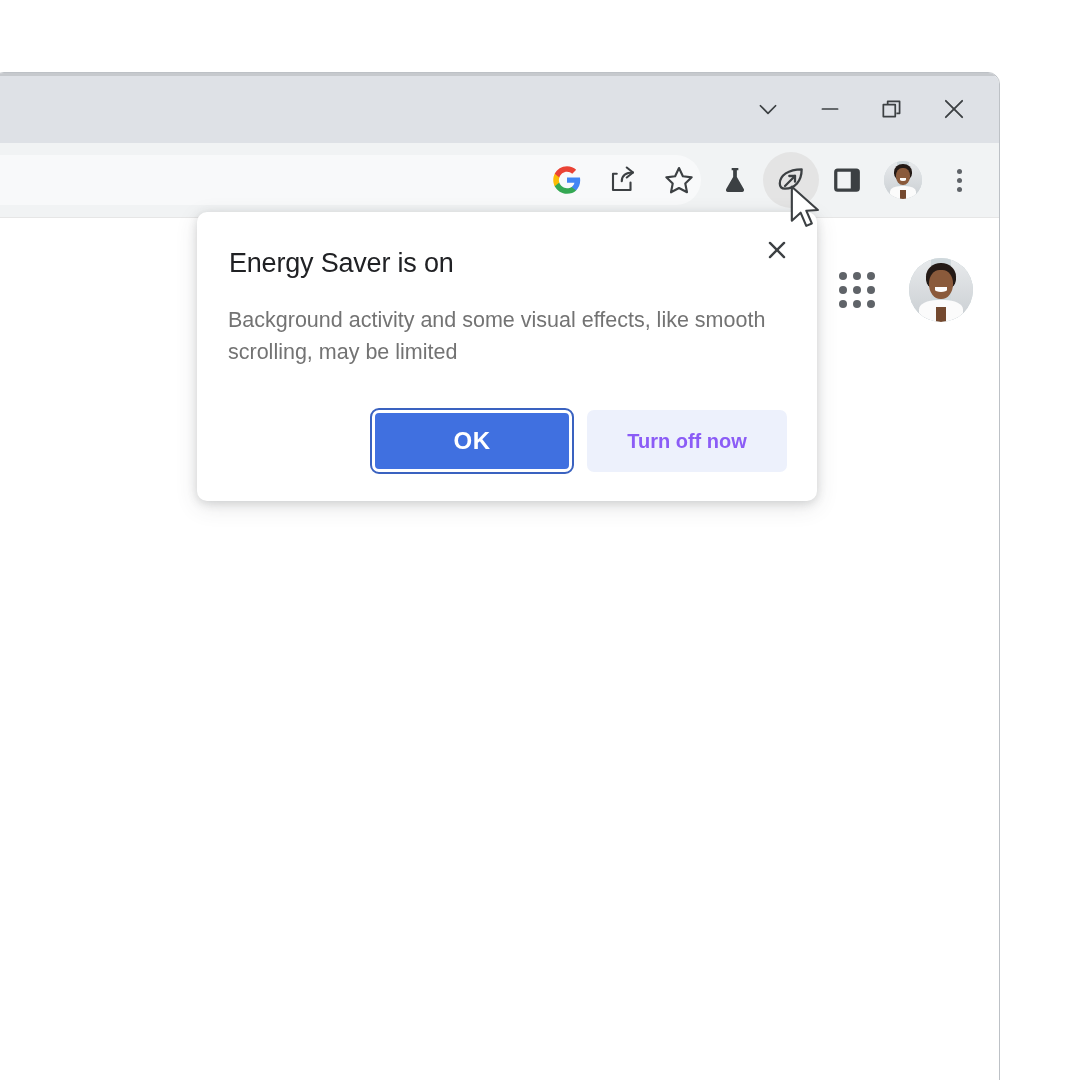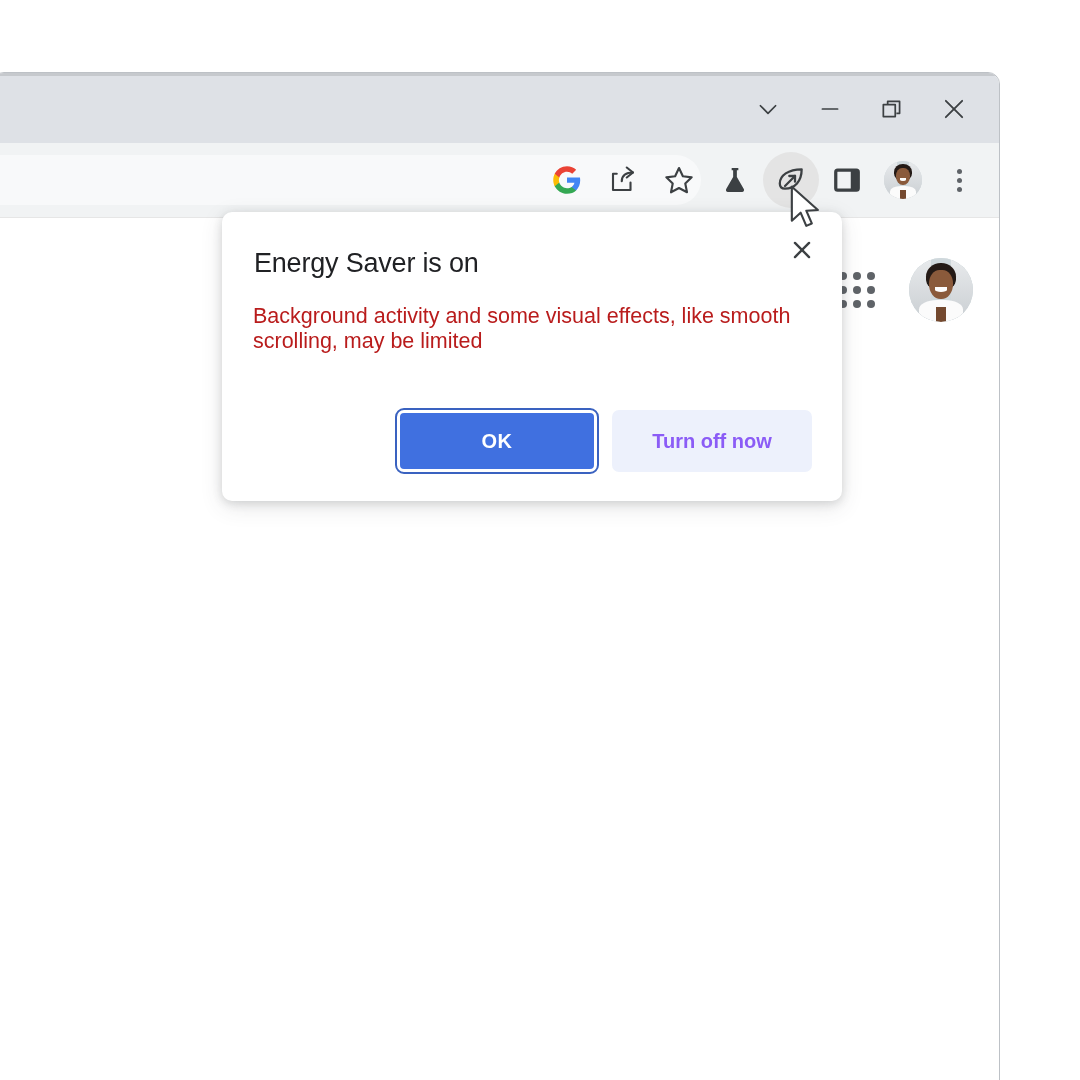--- a/index.html
+++ b/index.html
@@ -227,21 +227,20 @@
   #energy-dialog {
     position: absolute;
     left: 197px;
     top: 212px;
     width: 620px;
     height: 289px;
     background: #ffffff;
     border-radius: 10px;
     box-shadow: 0 2px 10px rgba(60,64,67,.18), 0 6px 22px rgba(60,64,67,.13);
     box-sizing: border-box;
-    margin-left: 25px;
   }
   #dialog-close {
     position: absolute;
     right: 16px;
     top: 14px;
     width: 48px;
     height: 48px;
     display: flex;
     align-items: center;
     justify-content: center;
@@ -254,38 +253,38 @@
     font-size: 27px;
     color: #202124;
     letter-spacing: -0.2px;
   }
   #dialog-body {
     position: absolute;
     left: 31px;
     top: 92px;
     width: 546px;
     font-size: 21.5px;
-    line-height: 25px;
-    color: #b91c1c;
+    line-height: 32px;
+    color: #737373;
   }
   #dialog-actions {
     position: absolute;
     left: 0;
     right: 30px;
     top: 198px;
     display: flex;
     justify-content: flex-end;
     gap: 15px;
   }
   #ok-button {
     min-width: 200px;
     height: 62px;
     background: #4070e0;
     color: #ffffff;
-    font-size: 20px;
+    font-size: 24px;
     font-weight: bold;
     border: 3px solid #ffffff;
     outline: 2px solid #3a62c0;
     border-radius: 7px;
     display: flex;
     align-items: center;
     justify-content: center;
     box-sizing: border-box;
     letter-spacing: .4px;
   }

